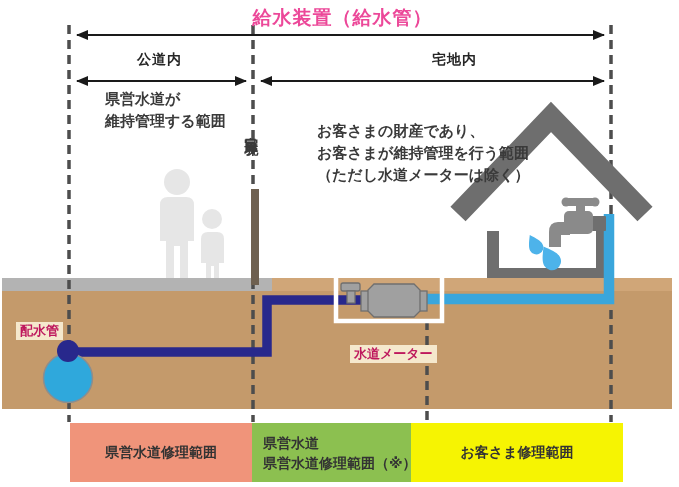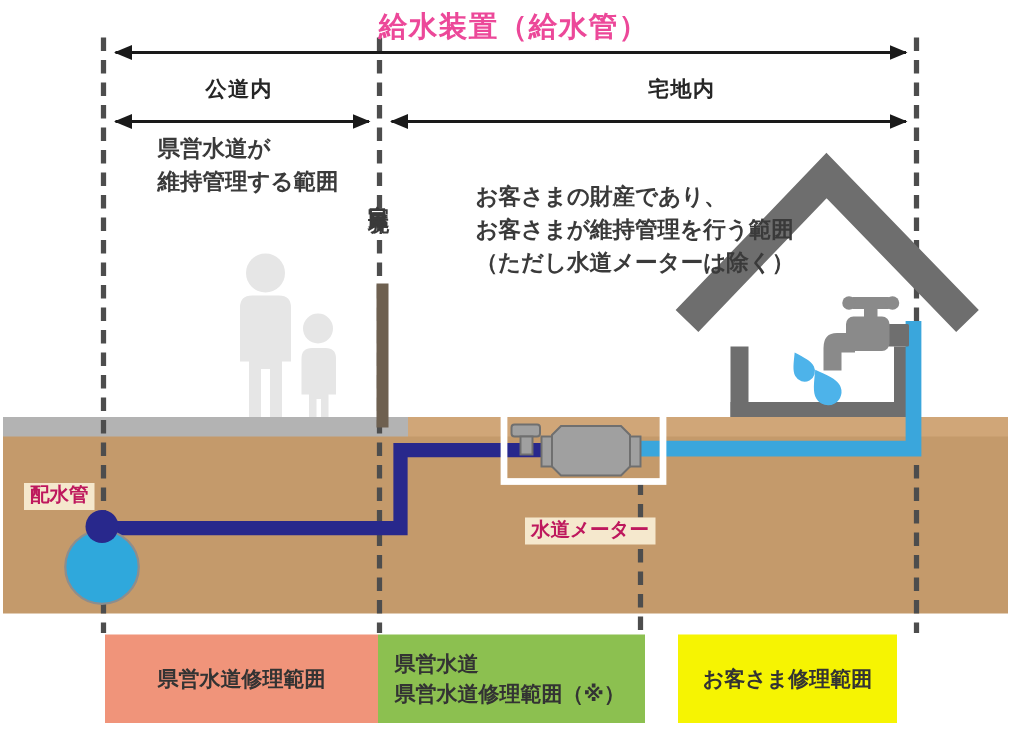--- a/index.html
+++ b/index.html
@@ -19,21 +19,21 @@
   .vtext{top:125px;left:243px;writing-mode:vertical-rl;font-size:14px;letter-spacing:2px;color:#3a3a3a;}
   .tag{position:absolute;background:#f5e8cd;color:#be185d;font-weight:bold;font-size:13px;padding:1px 4px;line-height:16px;}
   .tag-haisui{top:322px;left:16px;}
   .tag-meter{top:325px;left:350px;margin-top:20px;}
   .bands{position:absolute;top:423px;left:0;width:679px;height:59px;}
   .band{position:absolute;top:0;height:59px;display:flex;align-items:center;justify-content:center;
         font-size:14px;font-weight:bold;color:#333;}
   .band-1{left:70px;width:182px;background:#f0947a;}
   .band-2{left:252px;width:178px;background:#8cc050;justify-content:flex-start;padding-left:11px;box-sizing:border-box;align-items:center;}
   .band-2 .two{line-height:20px;}
-  .band-3{left:452px;width:146px;background:#f6f402;}
+  .band-3{left:411px;width:212px;background:#f6f402;}
 </style>
 </head>
 <body>
 
 <div class="stage">
 
   <svg width="679" height="487" viewBox="0 0 679 487">
     <defs>
       <marker id="ah" markerWidth="12" markerHeight="10" refX="11" refY="5" orient="auto-start-reverse" markerUnits="userSpaceOnUse">
         <path d="M0,0 L12,5 L0,10 Z" fill="#1a1a1a"></path>

